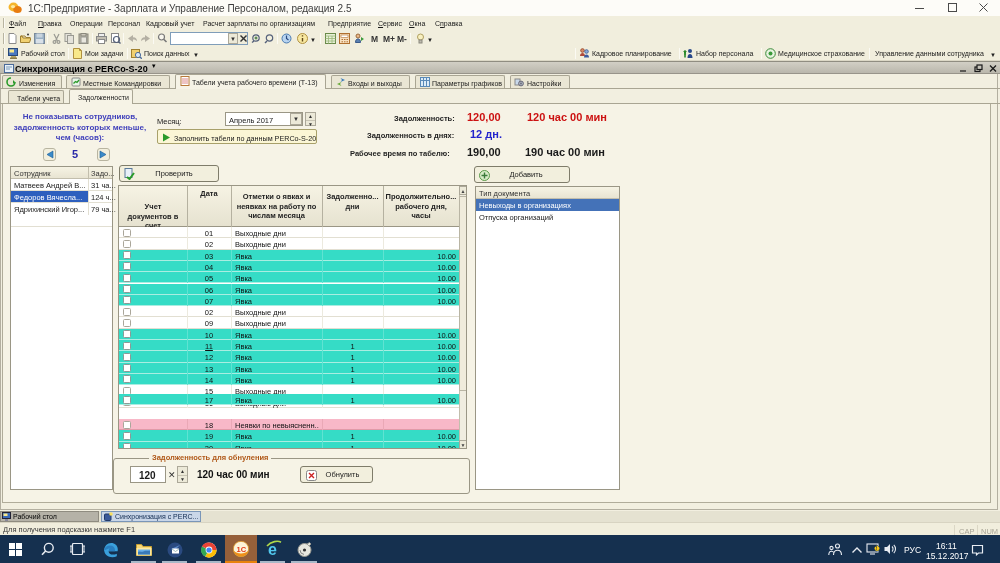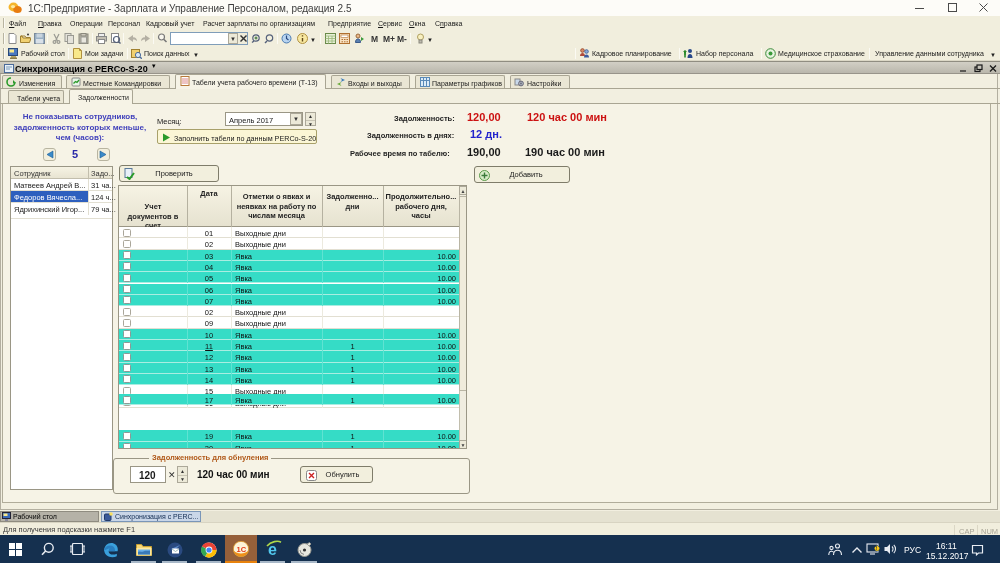--- a/index.html
+++ b/index.html
@@ -308,21 +308,21 @@
       <span class="abs" style="left:3px;top:2px;white-space:nowrap;">Матвеев Андрей В...</span>
         <span class="abs" style="left:80px;top:2px;white-space:nowrap;">31 ча...</span>
       <div class="abs" style="left:77px;top:0;width:1px;height:12px;background:#e2dfd2;"></div>
     </div>
     <div class="abs" style="left:0;top:24px;width:101px;height:12px;border-bottom:1px solid #e2dfd2;">
       <div class="abs" style="left:0;top:0;width:77px;height:11px;background:#2d5fbe;"></div>
       <span class="abs" style="left:3px;top:2px;color:#fff;white-space:nowrap;">Федоров Вячесла...</span>
         <span class="abs" style="left:80px;top:2px;white-space:nowrap;">124 ч...</span>
       <div class="abs" style="left:77px;top:0;width:1px;height:12px;background:#e2dfd2;"></div>
     </div>
-    <div class="abs" style="left:0;top:36px;width:101px;height:16px;border-bottom:1px solid #e2dfd2;">
+    <div class="abs" style="left:0;top:36px;width:101px;height:24px;border-bottom:1px solid #e2dfd2;">
       <span class="abs" style="left:3px;top:2px;white-space:nowrap;">Ядрихинский Игор...</span>
         <span class="abs" style="left:80px;top:2px;white-space:nowrap;">79 ча...</span>
       <div class="abs" style="left:77px;top:0;width:1px;height:12px;background:#e2dfd2;"></div>
     </div>
   </div>
 
   <div class="wbtn" style="left:119px;top:165px;width:100px;height:17px;">
     <svg class="abs" style="left:4px;top:2px" width="12" height="12" viewBox="0 0 12 12">
         <rect x="1" y="0.5" width="7" height="9" fill="#e8f0f8" stroke="#5a7a9a"></rect>
         <path d="M3 9l2.5 2L10 5" fill="none" stroke="#2a9a2a" stroke-width="2"></path>
@@ -563,20 +563,31 @@
     <div class="abs" style="left:203px;top:0;width:1px;height:11.3px;background:#5fe3d2;"></div>
     <div class="abs" style="left:264px;top:0;width:1px;height:11.3px;background:#5fe3d2;"></div>
     <svg class="abs" style="left:4px;top:1.5px" width="8" height="8" viewBox="0 0 8 8">
           <rect x="0.5" y="0.5" width="7" height="7" rx="1" fill="#fff" stroke="#8a9a96"></rect>
         </svg>
     <div class="abs" style="left:68px;top:2px;width:44px;text-align:center;color:#111;">17</div>
     <div class="abs" style="left:116px;top:2px;color:#111;white-space:nowrap;">Явка</div>
     <div class="abs" style="left:203px;top:2px;width:61px;text-align:center;color:#111;">1</div>
     <div class="abs" style="left:264px;top:2px;width:73px;text-align:right;color:#111;">10.00</div>
     </div>
+    <div class="abs" style="left:0;top:233.1px;width:340px;height:11.3px;background:#f8b8c8;border-bottom:1px solid #e09aa8;">
+    <div class="abs" style="left:68px;top:0;width:1px;height:11.3px;background:#eaa8b6;"></div>
+    <div class="abs" style="left:112px;top:0;width:1px;height:11.3px;background:#eaa8b6;"></div>
+    <div class="abs" style="left:203px;top:0;width:1px;height:11.3px;background:#eaa8b6;"></div>
+    <div class="abs" style="left:264px;top:0;width:1px;height:11.3px;background:#eaa8b6;"></div>
+    <svg class="abs" style="left:4px;top:1.5px" width="8" height="8" viewBox="0 0 8 8">
+          <rect x="0.5" y="0.5" width="7" height="7" rx="1" fill="#fff" stroke="#aaa69a"></rect>
+        </svg>
+    <div class="abs" style="left:68px;top:2px;width:44px;text-align:center;color:#111;">18</div>
+    <div class="abs" style="left:116px;top:2px;color:#111;white-space:nowrap;">Неявки по невыясненн..</div>
+    </div>
     <div class="abs" style="left:0;top:244.4px;width:340px;height:11.3px;background:#35dcc6;border-bottom:1px solid #a9ede1;">
     <div class="abs" style="left:68px;top:0;width:1px;height:11.3px;background:#5fe3d2;"></div>
     <div class="abs" style="left:112px;top:0;width:1px;height:11.3px;background:#5fe3d2;"></div>
     <div class="abs" style="left:203px;top:0;width:1px;height:11.3px;background:#5fe3d2;"></div>
     <div class="abs" style="left:264px;top:0;width:1px;height:11.3px;background:#5fe3d2;"></div>
     <svg class="abs" style="left:4px;top:1.5px" width="8" height="8" viewBox="0 0 8 8">
           <rect x="0.5" y="0.5" width="7" height="7" rx="1" fill="#fff" stroke="#8a9a96"></rect>
         </svg>
     <div class="abs" style="left:68px;top:2px;width:44px;text-align:center;color:#111;">19</div>
     <div class="abs" style="left:116px;top:2px;color:#111;white-space:nowrap;">Явка</div>
@@ -622,20 +633,31 @@
   </div>
 
   <div class="wbtn" style="left:474px;top:166px;width:96px;height:17px;">
     <svg class="abs" style="left:4px;top:3px" width="11" height="11" viewBox="0 0 11 11">
         <circle cx="5.5" cy="5.5" r="5" fill="#d8ecc8" stroke="#5a9a4a"></circle>
         <path d="M5.5 2.5v6M2.5 5.5h6" stroke="#3a7a3a" stroke-width="1.4"></path>
       </svg>
     <span style="line-height:16px;margin-left:8px;">Добавить</span>
   </div>
 
+  <div class="abs" style="left:475px;top:186px;width:145px;height:304px;background:#fff;border:1px solid #9a9685;">
+    <div class="abs" style="left:0;top:0;width:143px;height:12px;background:linear-gradient(#f6f3e4,#e8e4d2);border-bottom:1px solid #c2bead;">
+      <span class="abs" style="left:3px;top:2px;color:#333;white-space:nowrap;">Тип документа</span>
+    </div>
+    <div class="abs" style="left:0;top:12px;width:143px;height:12px;background:#4472b8;">
+      <span class="abs" style="left:3px;top:2px;color:#fff;white-space:nowrap;">Невыходы в организациях</span>
+    </div>
+    <div class="abs" style="left:0;top:24px;width:143px;height:12px;">
+      <span class="abs" style="left:3px;top:2px;white-space:nowrap;">Отпуска организаций</span>
+    </div>
+  </div>
 </div>
 
 <div class="abs" style="left:0;top:74px;width:1px;height:436px;background:#b3afa0;"></div>
 <div class="abs" style="left:997px;top:74px;width:1px;height:436px;background:#b3afa0;"></div>
 <div class="abs" style="left:0;top:509px;width:998px;height:1px;background:#b3afa0;"></div>
 
 <div class="abs" id="wtabs">
   <div class="abs" style="left:0;top:0;width:99px;height:11px;background:#b5b2a7;border:1px solid #8f8c80;"></div>
   <svg class="abs" style="left:2px;top:1px" width="9" height="9" viewBox="0 0 9 9">
       <rect x="0.5" y="0.5" width="8" height="6" fill="#3a6ab8" stroke="#223"></rect>

